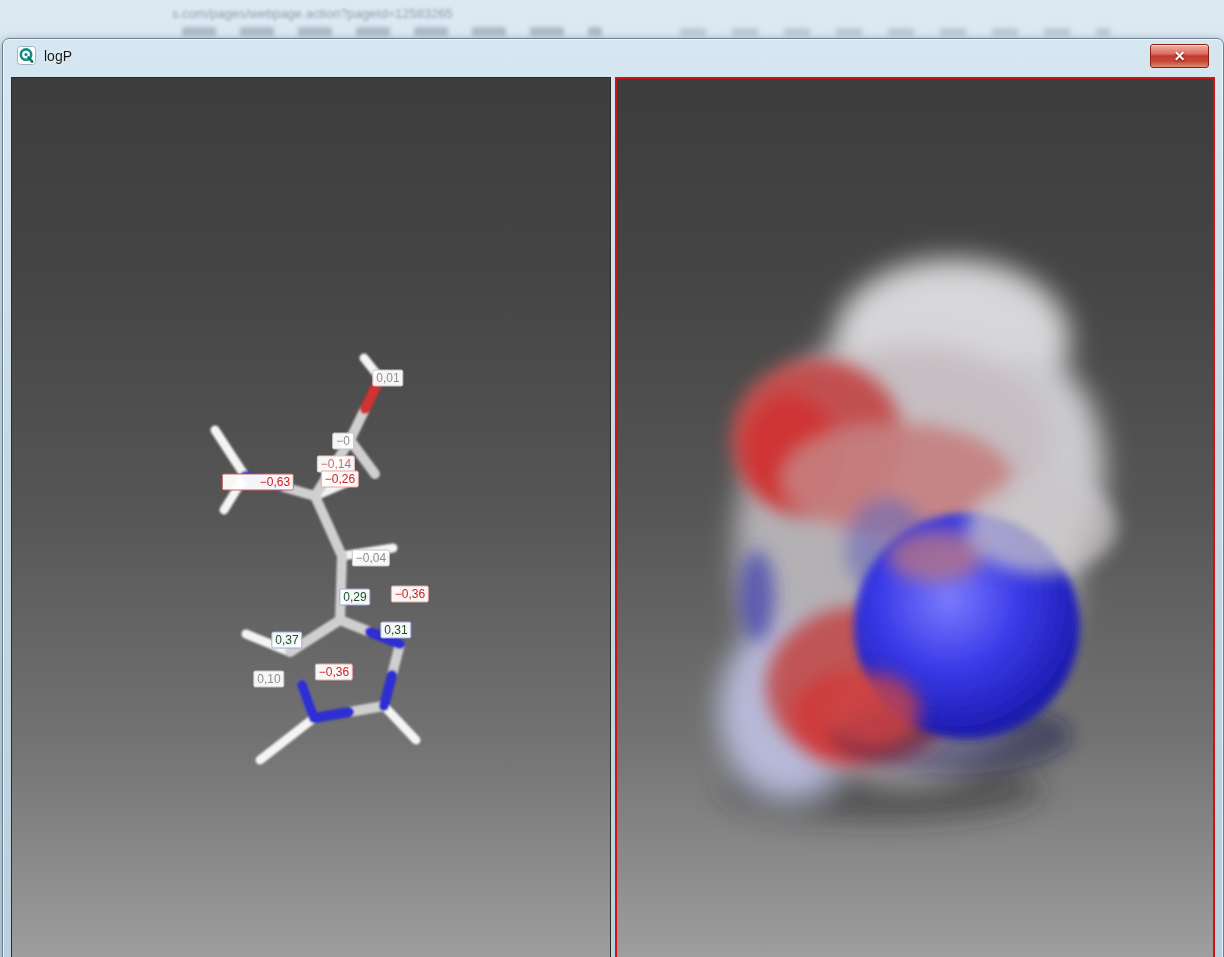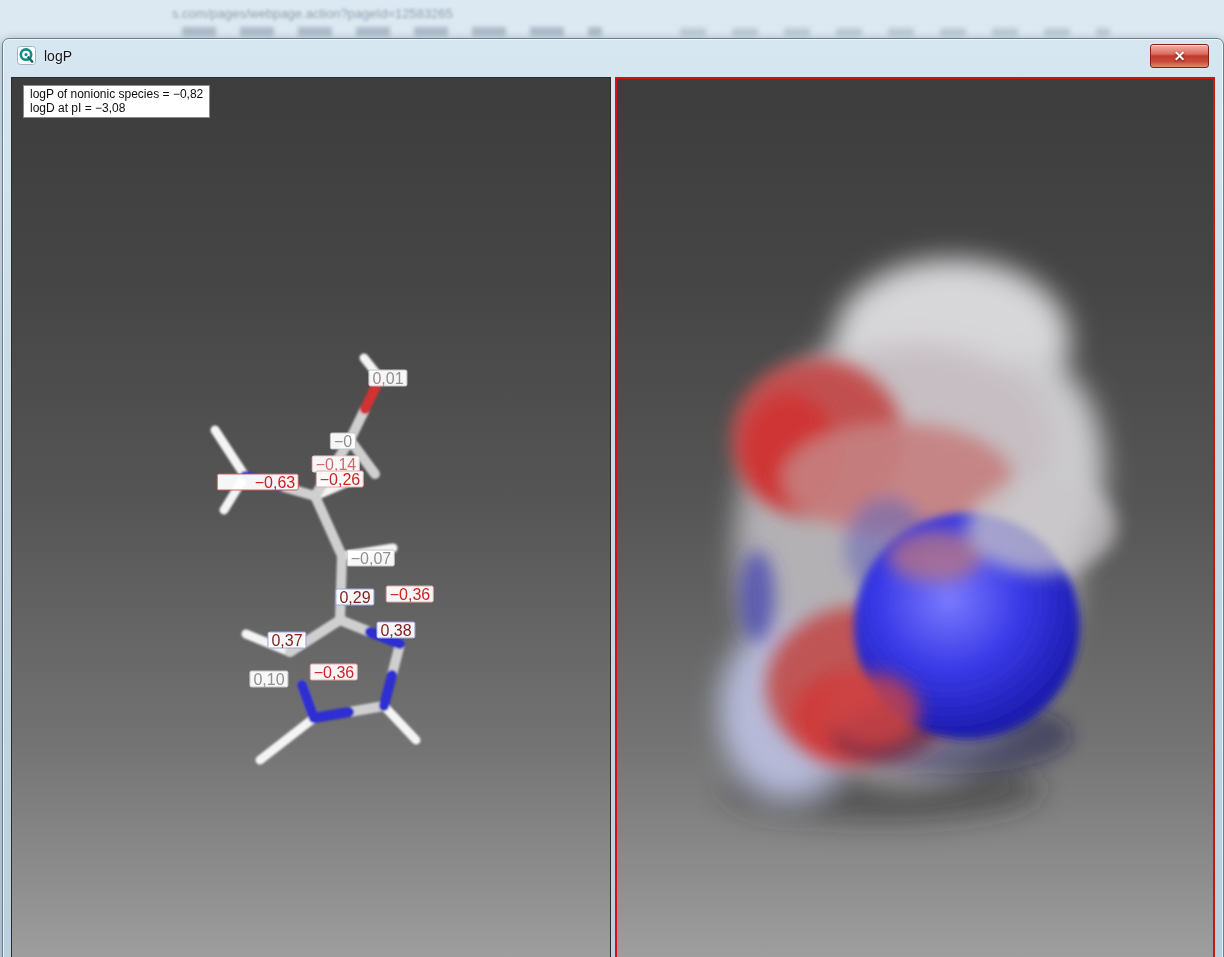--- a/index.html
+++ b/index.html
@@ -25,27 +25,27 @@
           background:linear-gradient(180deg,#f2b0a6 0%,#dd6e62 40%,#c03a2b 50%,#c94b38 75%,#e08a6f 100%);
           box-shadow:inset 0 1px 0 rgba(255,255,255,.55);display:flex;align-items:center;justify-content:center;cursor:pointer;}
   .close-x{color:#fff;font-size:14px;font-weight:bold;line-height:1;text-shadow:0 1px 2px rgba(60,0,0,.8);}
   .content{position:absolute;left:8px;top:38px;width:1204px;height:901px;display:flex;gap:4px;}
   .viewport-grad{background:linear-gradient(180deg,#3d3d3d 0%,#454545 22%,#565656 48%,#737373 74%,#8f8f8f 90%,#a2a2a2 100%);}
   .panel-left{position:relative;width:598px;height:899px;border:1px solid #2c2c2c;overflow:hidden;}
   .panel-right{position:relative;flex:1;height:895px;border:2px solid #cc1414;overflow:hidden;}
   .panel-left svg,.panel-right svg{position:absolute;left:0;top:0;}
   .info-box{position:absolute;left:11px;top:7px;background:#ffffff;border:1px solid #8a8a8a;
           padding:1px 6px 2px;color:#0d0d0d;font-size:12px;line-height:14px;white-space:nowrap;}
-  .alabel{position:absolute;transform:translate(-50%,-50%);font-size:16px;line-height:15px;
+  .alabel{position:absolute;transform:translate(-50%,-50%);font-size:12px;line-height:15px;
           background:rgba(255,255,255,.95);border:1px solid;padding:0 3px;border-radius:2px;white-space:nowrap;}
   .t-gray{color:#8f8f8f;border-color:#c4c4c4;}
   .t-redlight{color:#d06a6a;border-color:#eec6c6;text-align:right;}
   .t-red{color:#cc2424;border-color:#e6a4a4;text-align:right;}
   .t-redstrong{color:#cc1c1c;border-color:#cc5c5c;padding-left:37px;}
-  .t-blue{color:#7f1d1d;border-color:#9aa6e2;}
+  .t-blue{color:#14532d;border-color:#9aa6e2;}
 </style>
 </head>
 <body>
 
 <div class="stage">
 
   <span class="bg-url">s.com/pages/webpage.action?pageId=12583265</span>
   <div class="bg-chrome1"></div>
   <div class="bg-chrome2"></div>
 
@@ -107,35 +107,31 @@
               <line x1="337" y1="634" x2="302" y2="640"></line>
               <line x1="290" y1="607" x2="302" y2="640"></line>
             </g>
 
             <g stroke="#d23232" stroke-width="10">
               <line x1="368" y1="300" x2="353" y2="331"></line>
             </g>
           </g>
         </svg>
 
-        <div class="info-box">
-          <div>logP of nonionic species = −0,82</div>
-          <div>logD at pI = −3,08</div>
-        </div>
 
         <div class="alabel t-gray" style="left:376px;top:300px">0,01</div>
         <div class="alabel t-gray" style="left:331px;top:363px">−0</div>
         <div class="alabel t-redlight" style="left:324px;top:386px">−0,14</div>
         <div class="alabel t-red" style="left:328px;top:401px">−0,26</div>
         <div class="alabel t-redstrong" style="left:246px;top:404px">−0,63</div>
-        <div class="alabel t-gray" style="left:359px;top:480px">−0,07</div>
+        <div class="alabel t-gray" style="left:359px;top:480px">−0,04</div>
         <div class="alabel t-blue" style="left:343px;top:519px">0,29</div>
         <div class="alabel t-red" style="left:398px;top:516px">−0,36</div>
         <div class="alabel t-blue" style="left:275px;top:562px">0,37</div>
-        <div class="alabel t-blue" style="left:384px;top:552px">0,38</div>
+        <div class="alabel t-blue" style="left:384px;top:552px">0,31</div>
         <div class="alabel t-gray" style="left:257px;top:601px">0,10</div>
         <div class="alabel t-red" style="left:322px;top:594px">−0,36</div>
       </div>
 
       <div class="panel-right viewport-grad">
         <svg width="598" height="895" viewBox="0 0 598 895">
           <defs>
             <filter id="f14" x="-40%" y="-40%" width="180%" height="180%">
                 <feGaussianBlur stdDeviation="14"></feGaussianBlur>
               </filter>

